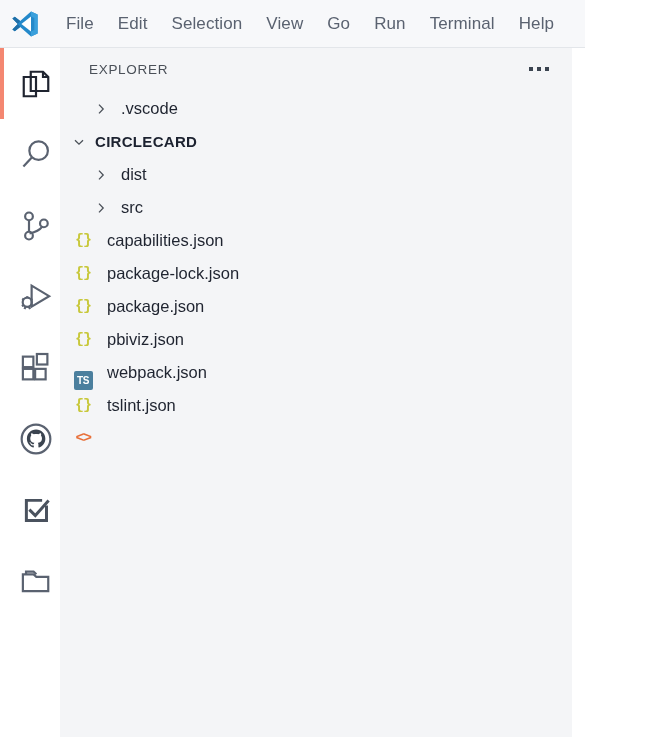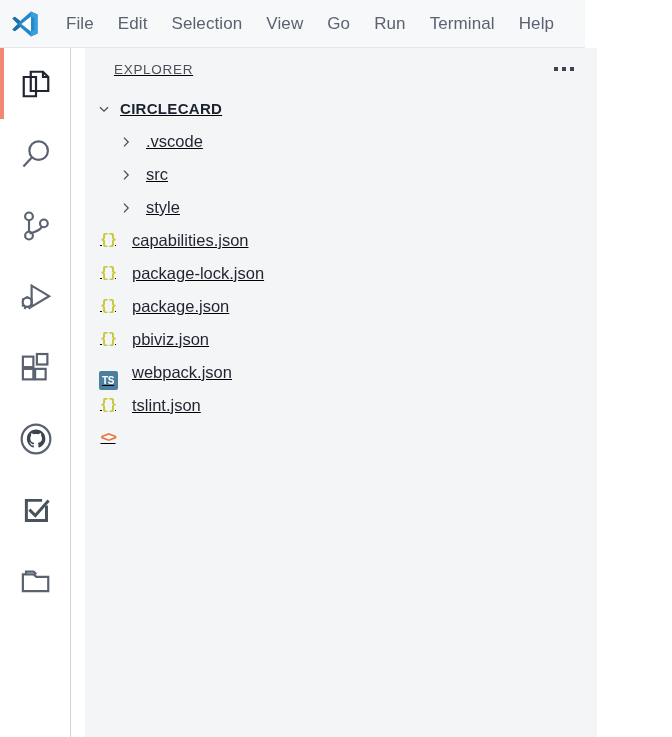--- a/index.html
+++ b/index.html
@@ -79,25 +79,24 @@
     height: 71px;
     background: #f48771;
     display: none;
   }
   .act-item.active .act-indicator { display: block; }
   .act-icon { width: 42px; height: 42px; display:block; }
 
   
   .sidebar {
     position: absolute;
-    top: 48px; left: 85px;
+    top: 48px; left: 60px;
     width: 512px;
     height: 689px;
     background: #f4f5f7;
-    text-decoration: underline;
   }
   .sidebar-header {
     position: relative;
     height: 42px;
     display: flex;
     align-items: center;
     padding: 0 16px 0 29px;
     box-sizing: border-box;
   }
   .sidebar-title {
@@ -298,58 +297,58 @@
       <span class="sidebar-title">EXPLORER</span>
       <div class="more-btn">
         <i></i>
         <i></i>
         <i></i>
       </div>
     </div>
 
     <div class="tree">
 
+      <div class="tree-row child">
+        <span class="twisty">
+          <svg width="16" height="16" viewBox="0 0 16 16" fill="none" stroke="#4a5058" stroke-width="1.3">
+            <path d="M6 3.6 L10.2 8 L6 12.4"></path>
+          </svg>
+        </span>
+        <span class="node-label">.vscode</span>
+      </div>
+
       <div class="tree-row">
         <span class="twisty">
           <svg width="16" height="16" viewBox="0 0 16 16" fill="none" stroke="#4a5058" stroke-width="1.3">
             <path d="M4 6.2 L8 10.2 L12 6.2"></path>
           </svg>
         </span>
         <span class="root-label">CIRCLECARD</span>
       </div>
 
+
       <div class="tree-row child">
         <span class="twisty">
           <svg width="16" height="16" viewBox="0 0 16 16" fill="none" stroke="#4a5058" stroke-width="1.3">
             <path d="M6 3.6 L10.2 8 L6 12.4"></path>
           </svg>
         </span>
-        <span class="node-label">.vscode</span>
-      </div>
-
-
+        <span class="node-label">dist</span>
+      </div>
 
 
       <div class="tree-row child">
         <span class="twisty">
           <svg width="16" height="16" viewBox="0 0 16 16" fill="none" stroke="#4a5058" stroke-width="1.3">
             <path d="M6 3.6 L10.2 8 L6 12.4"></path>
           </svg>
         </span>
         <span class="node-label">src</span>
       </div>
 
-      <div class="tree-row child">
-        <span class="twisty">
-          <svg width="16" height="16" viewBox="0 0 16 16" fill="none" stroke="#4a5058" stroke-width="1.3">
-            <path d="M6 3.6 L10.2 8 L6 12.4"></path>
-          </svg>
-        </span>
-        <span class="node-label">style</span>
-      </div>
 
       <div class="tree-row file-row">
         <span class="file-icon-wrap">
           <span class="file-icon icon-json">{}</span>
         </span>
         <span class="node-label">capabilities.json</span>
       </div>
 
       <div class="tree-row file-row">
         <span class="file-icon-wrap">

